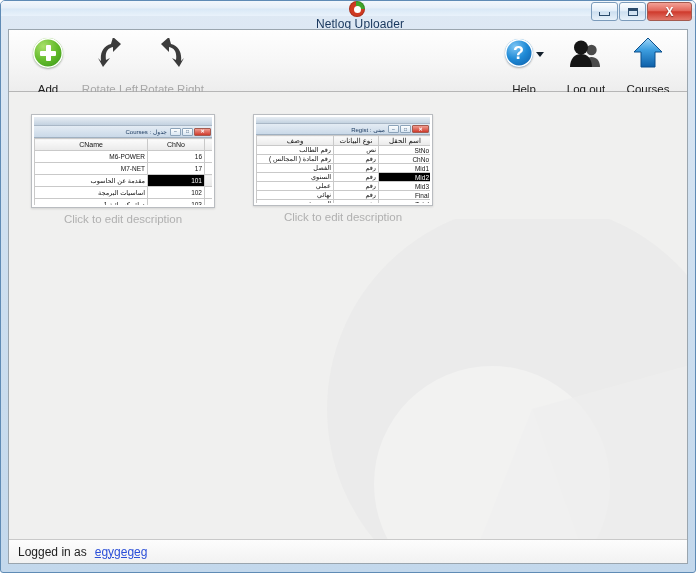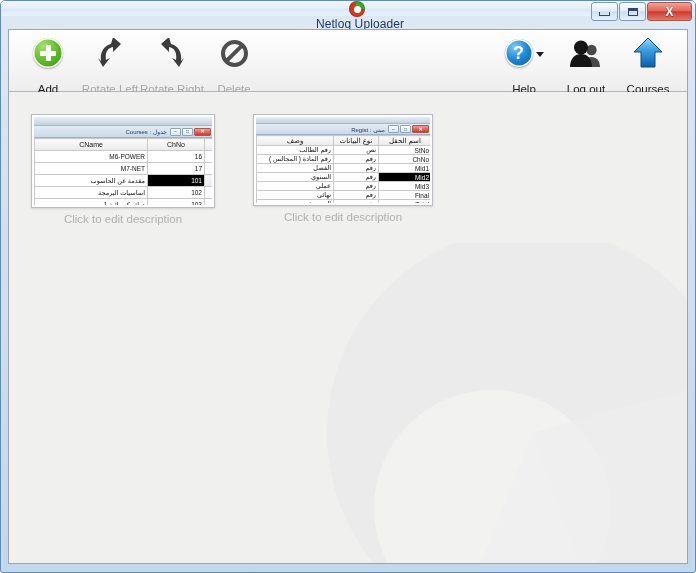--- a/index.html
+++ b/index.html
@@ -389,26 +389,20 @@
           <span class="ico">
             <svg width="26" height="30" viewBox="0 0 26 30">
               <g transform="translate(26,0) scale(-1,1)">
                 <path d="M14 5 C6 7 3 14 4 22 L1 19 L6 28 L13 19 L9 21 C8 14 10 9 16 8 L16 13 L24 5 L16 -2 Z" fill="#1a1a1a" opacity=".85" transform="translate(0,1)"></path>
               </g>
             </svg>
           </span>
           <span class="lbl">Rotate Right</span>
         </div>
 
-        <div class="tbbtn disabled">
-          <span class="ico">
-            <span class="ico-del"></span>
-          </span>
-          <span class="lbl">Delete</span>
-        </div>
 
       </div>
 
       <div class="tb-spacer"></div>
 
       <div class="tb-group">
 
         <div class="tbbtn">
           <span class="ico" style="width:44px">
             <span class="ico-help">?</span>
@@ -573,15 +567,19 @@
               </tbody>
                 </table>
             </div>
           </div>
           <div class="thumb-caption">Click to edit description</div>
         </div>
 
       </div>
     </div>
 
+    <div id="statusbar">
+      <span>Logged in as</span>
+      <span id="status-user">egygegeg</span>
+    </div>
 
   </div>
 </div>
 
 </body></html>

